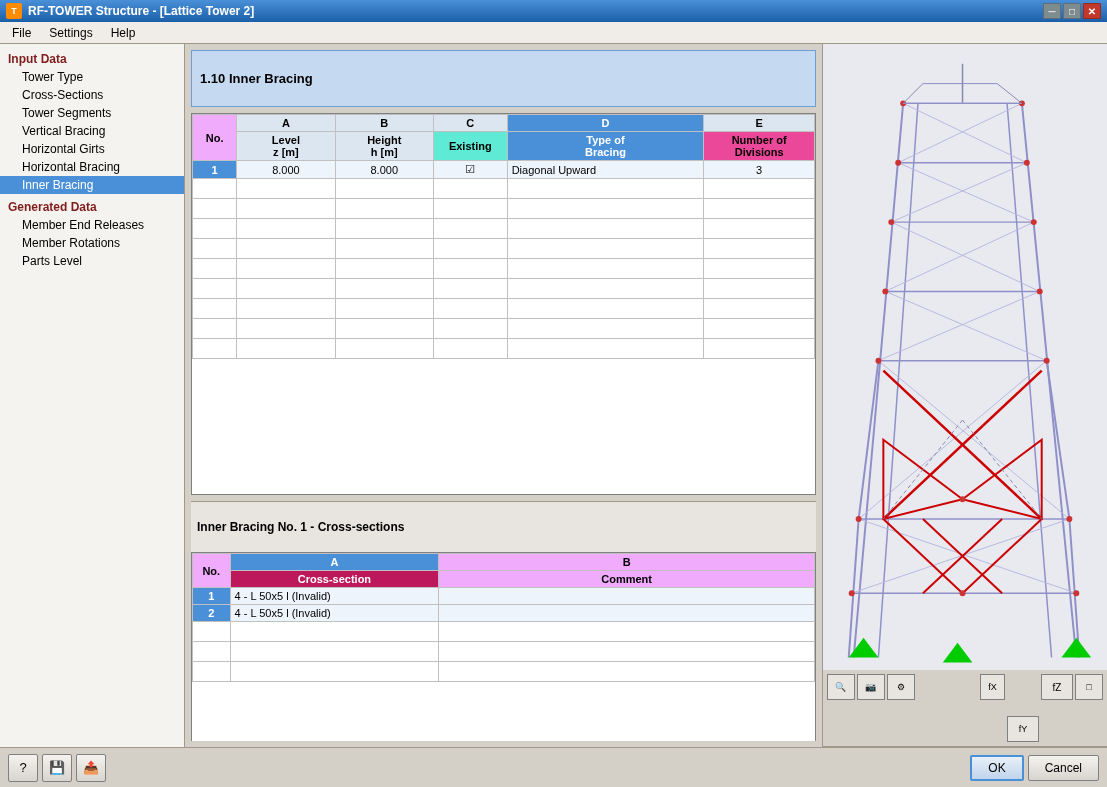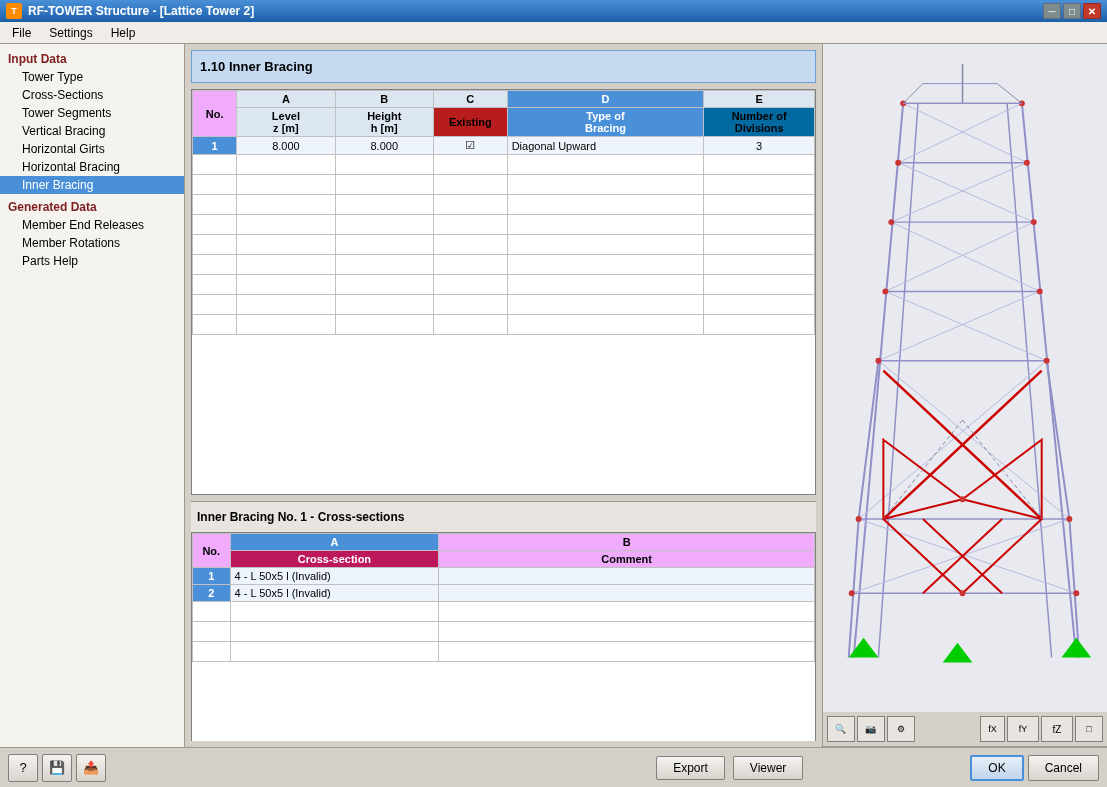--- a/index.html
+++ b/index.html
@@ -80,21 +80,21 @@
       flex-direction: column;
       padding: 6px;
       gap: 6px;
       overflow: hidden;
     }
 
     
     .section-title {
       background: #c5d9f1;
       border: 1px solid #6a9fd8;
-      padding: 8px 8px;
+      padding: 20px 8px;
       font-size: 13px;
       font-weight: bold;
       color: #000;
     }
 
     
     .table-container {
       background: white;
       border: 1px solid #808080;
       overflow: auto;
@@ -122,21 +122,21 @@
     }
     .data-row { background: #eef4fb; }
     .data-row td { text-align: center; }
     .data-row td.left { text-align: left; }
 
     
     .lower-section {
       font-size: 12px;
       font-weight: bold;
       background: #e8e4df;
-      padding: 8px 6px;
+      padding: 18px 6px;
       border-top: 1px solid #a0988a;
     }
 
     .cross-section-container {
       flex: 0 0 220px;
       background: white;
       border: 1px solid #808080;
       overflow: auto;
     }
 
@@ -256,21 +256,21 @@
     <div class="sidebar-item">Tower Type</div>
     <div class="sidebar-item">Cross-Sections</div>
     <div class="sidebar-item">Tower Segments</div>
     <div class="sidebar-item">Vertical Bracing</div>
     <div class="sidebar-item">Horizontal Girts</div>
     <div class="sidebar-item">Horizontal Bracing</div>
     <div class="sidebar-item active">Inner Bracing</div>
     <div class="sidebar-section-label" style="margin-top:4px;">Generated Data</div>
     <div class="sidebar-item">Member End Releases</div>
     <div class="sidebar-item">Member Rotations</div>
-    <div class="sidebar-item">Parts Help</div>
+    <div class="sidebar-item">Parts Level</div>
   </div>
 
   <div class="content-area">
 
     <div class="section-title">1.10 Inner Bracing</div>
 
     <div class="upper-tables">
       <div class="table-container">
         <table>
           <thead>
@@ -284,26 +284,26 @@
             </tr>
             <tr>
               <th style="background:#dce6f1;">
                   <div>Level</div>
                   <div>z [m]</div>
                 </th>
               <th style="background:#dce6f1;">
                   <div>Height</div>
                   <div>h [m]</div>
                 </th>
-              <th style="background:#b91c1c;">Existing</th>
+              <th style="background:#5eead4;">Existing</th>
               <th style="background:#4a90d9; color:white;">
                   <div>Type of</div>
                   <div>Bracing</div>
                 </th>
-              <th style="background:#0369a1;">
+              <th style="background:#ec4899;">
                   <div>Number of</div>
                   <div>Divisions</div>
                 </th>
             </tr>
           </thead>
           <tbody>
             <tr class="data-row">
               <td class="row-num">1</td>
               <td>8.000</td>
               <td>8.000</td>
@@ -520,35 +520,31 @@
       <line x1="200" y1="60" x2="175" y2="40" stroke="#8888aa" stroke-width="1"></line>
     </svg>
 
     
     <div class="view-toolbar">
       <button class="view-btn" title="Zoom">🔍</button>
       <button class="view-btn" title="Camera">📷</button>
       <button class="view-btn" title="Settings">⚙</button>
       <div style="flex:1;"></div>
       <button class="view-btn" style="font-size:9px; width:25px;">fX</button>
-      <button class="view-btn" style="font-size:9px; width:32px;">fY</button>
+      <button class="view-btn" style="font-size:9px; width:32px;margin-top:42px;">fY</button>
       <button class="view-btn" style="font-size:10px; width:32px;">fZ</button>
       <button class="view-btn">□</button>
     </div>
   </div>
 
 </div>
 
 <div class="bottom-bar">
   <div class="bottom-left">
     <div class="icon-btn">?</div>
     <div class="icon-btn">💾</div>
     <div class="icon-btn">📤</div>
   </div>
-  <div class="bottom-center">
-    <button class="btn">Export</button>
-    <button class="btn">Viewer</button>
-  </div>
   <div class="bottom-right">
     <button class="btn primary">OK</button>
     <button class="btn">Cancel</button>
   </div>
 </div>
 
 </body></html>

